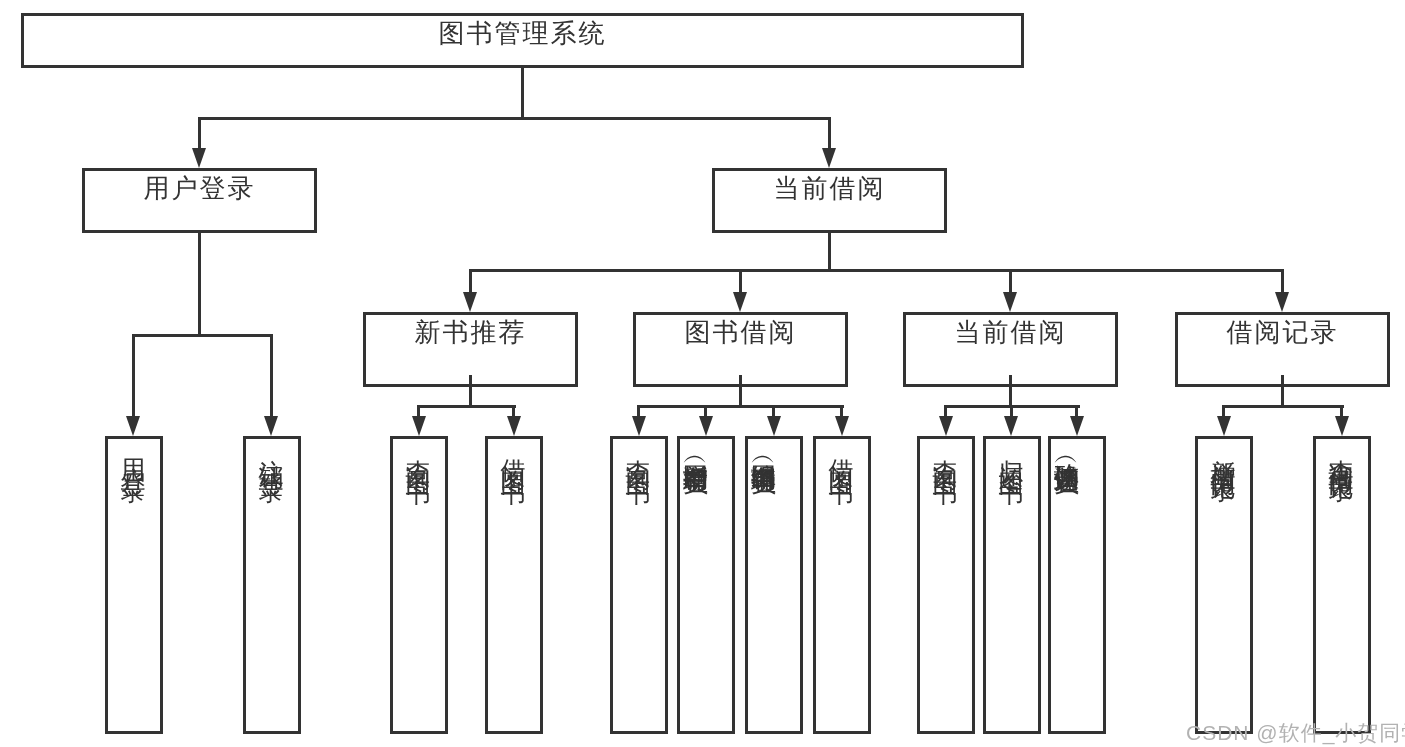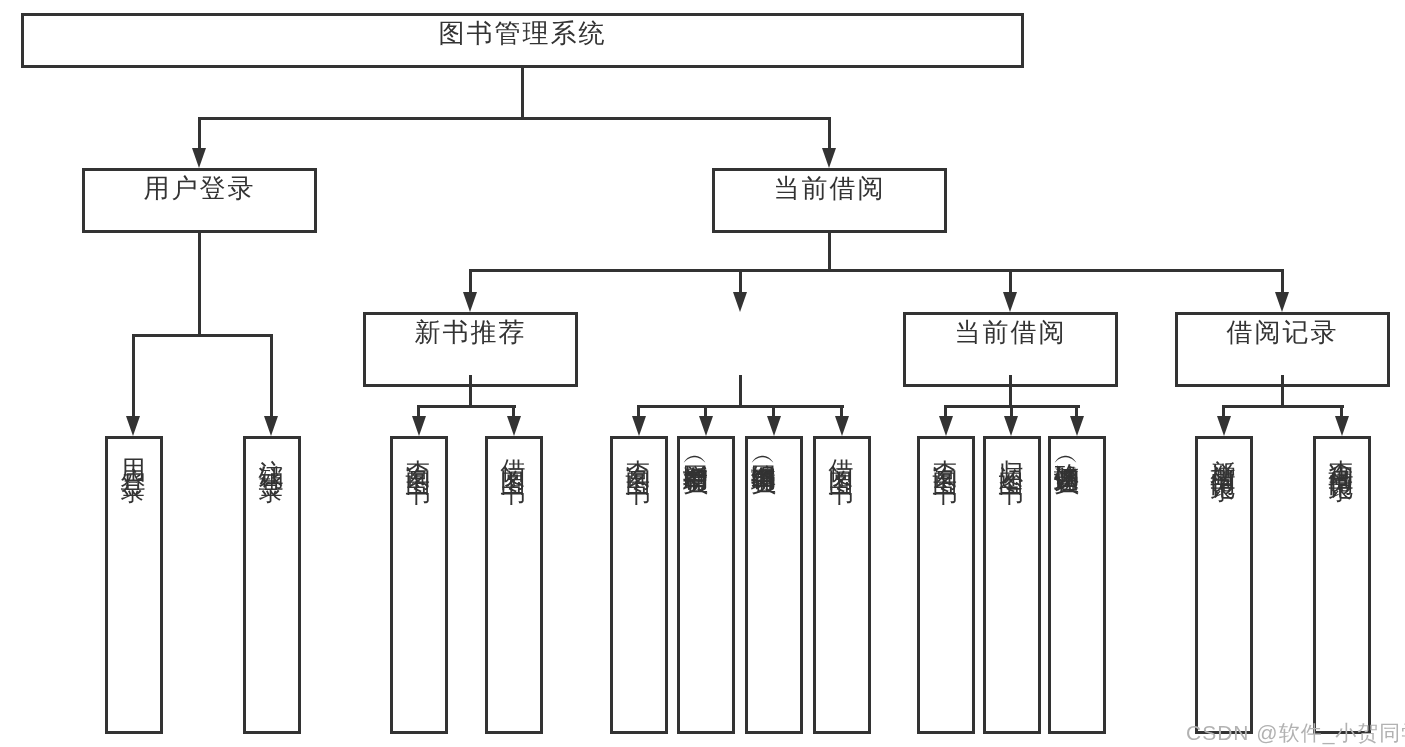--- a/index.html
+++ b/index.html
@@ -77,20 +77,23 @@
   <div class="box h" style="left:82px;top:168px;width:235px;height:65px">
     <span class="label">用户登录</span>
   </div>
   <div class="box h" style="left:712px;top:168px;width:235px;height:65px">
     <span class="label">当前借阅</span>
   </div>
 
   <div class="box h" style="left:363px;top:312px;width:215px">
     <span class="label">新书推荐</span>
   </div>
+  <div class="box h" style="left:633px;top:312px;width:215px">
+    <span class="label">图书借阅</span>
+  </div>
   <div class="box h" style="left:903px;top:312px;width:215px">
     <span class="label">当前借阅</span>
   </div>
   <div class="box h" style="left:1175px;top:312px;width:215px">
     <span class="label">借阅记录</span>
   </div>
 
   <div class="box v" style="left:105px">
     <span class="label">用户登录</span>
   </div>

